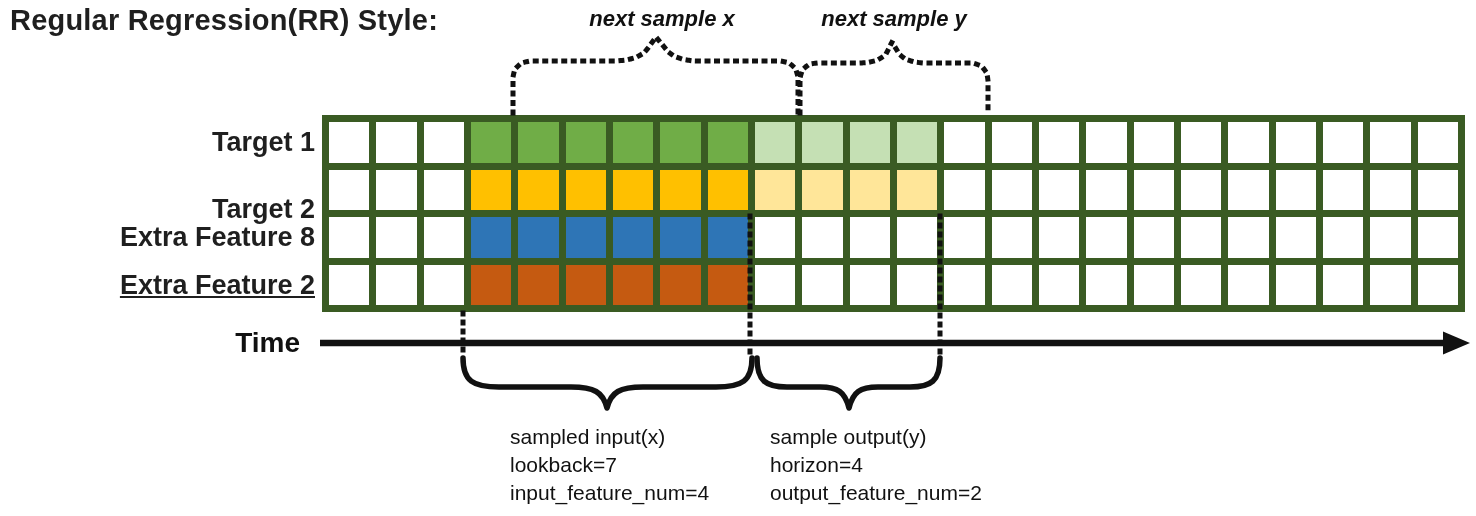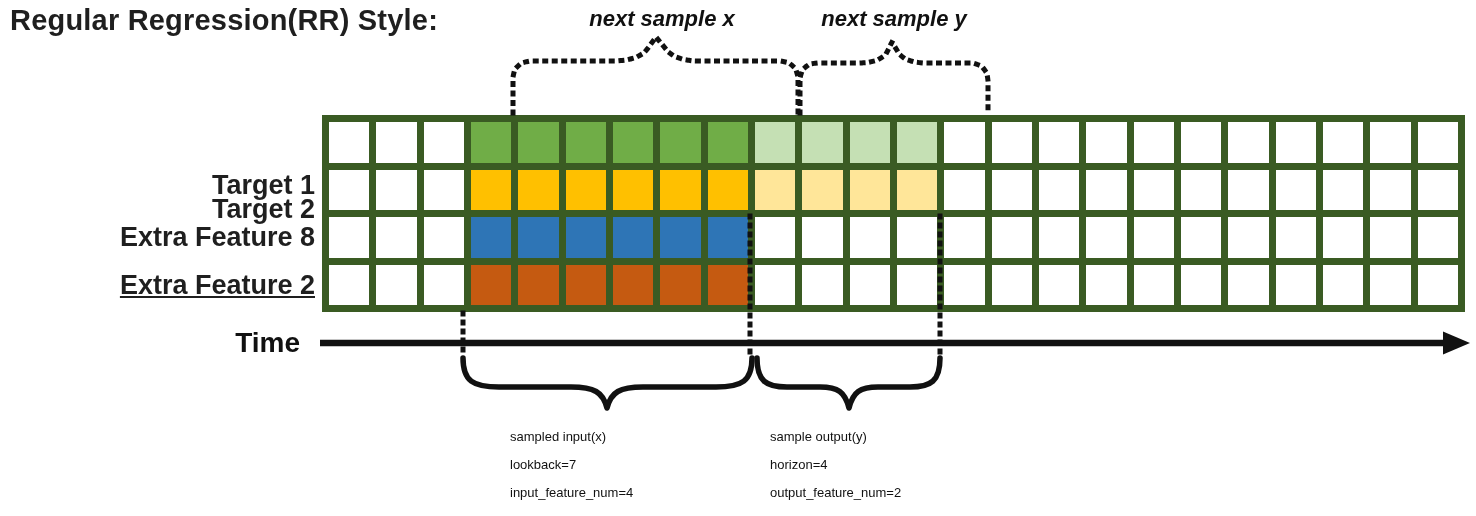--- a/index.html
+++ b/index.html
@@ -25,39 +25,39 @@
     position:absolute;left:322px;top:115px;width:1143px;height:197px;
     box-sizing:border-box;display:grid;gap:7px;padding:7px;z-index:1;
   }
   .cell{width:100%;height:100%;}
   #overlay{position:absolute;left:0;top:0;z-index:2;pointer-events:none;}
   .time-label{
     position:absolute;left:160px;top:327px;width:140px;text-align:right;
     font-size:28px;font-weight:bold;color:#111;
   }
   .sample-block{
-    position:absolute;top:423px;font-size:13px;line-height:28px;color:#111;
+    position:absolute;top:423px;font-size:21px;line-height:28px;color:#111;
     white-space:nowrap;
   }
   #block-input{left:510px;}
   #block-output{left:770px;}
   .sample-block div{margin:0;}
 </style>
 </head>
 <body>
 
 <div id="canvas">
 
   <div class="title">Regular Regression(RR) Style:</div>
 
   <div id="next-y" class="next-label">next sample y</div>
   <div id="next-x" class="next-label">next sample x</div>
 
   <div id="row-labels">
-      <div class="row-label" style="top: 122px; margin-top: 43px;">Target 1</div>
+      <div class="row-label" style="top: 122px;">Target 1</div>
       <div class="row-label" style="top: 169.5px; margin-top: 19px;">Target 2</div>
       <div class="row-label" style="top: 217px;">Extra Feature 8</div>
       <div class="row-label" style="top: 264.5px; text-decoration: underline;">Extra Feature 2</div>
     </div>
 
   <div id="grid" style="background: rgb(58, 91, 35); grid-template-columns: repeat(24, 1fr); grid-template-rows: repeat(4, 1fr);">
       <div class="cell" style="background: rgb(255, 255, 255);"></div>
       <div class="cell" style="background: rgb(255, 255, 255);"></div>
       <div class="cell" style="background: rgb(255, 255, 255);"></div>
       <div class="cell" style="background: rgb(112, 173, 71);"></div>

